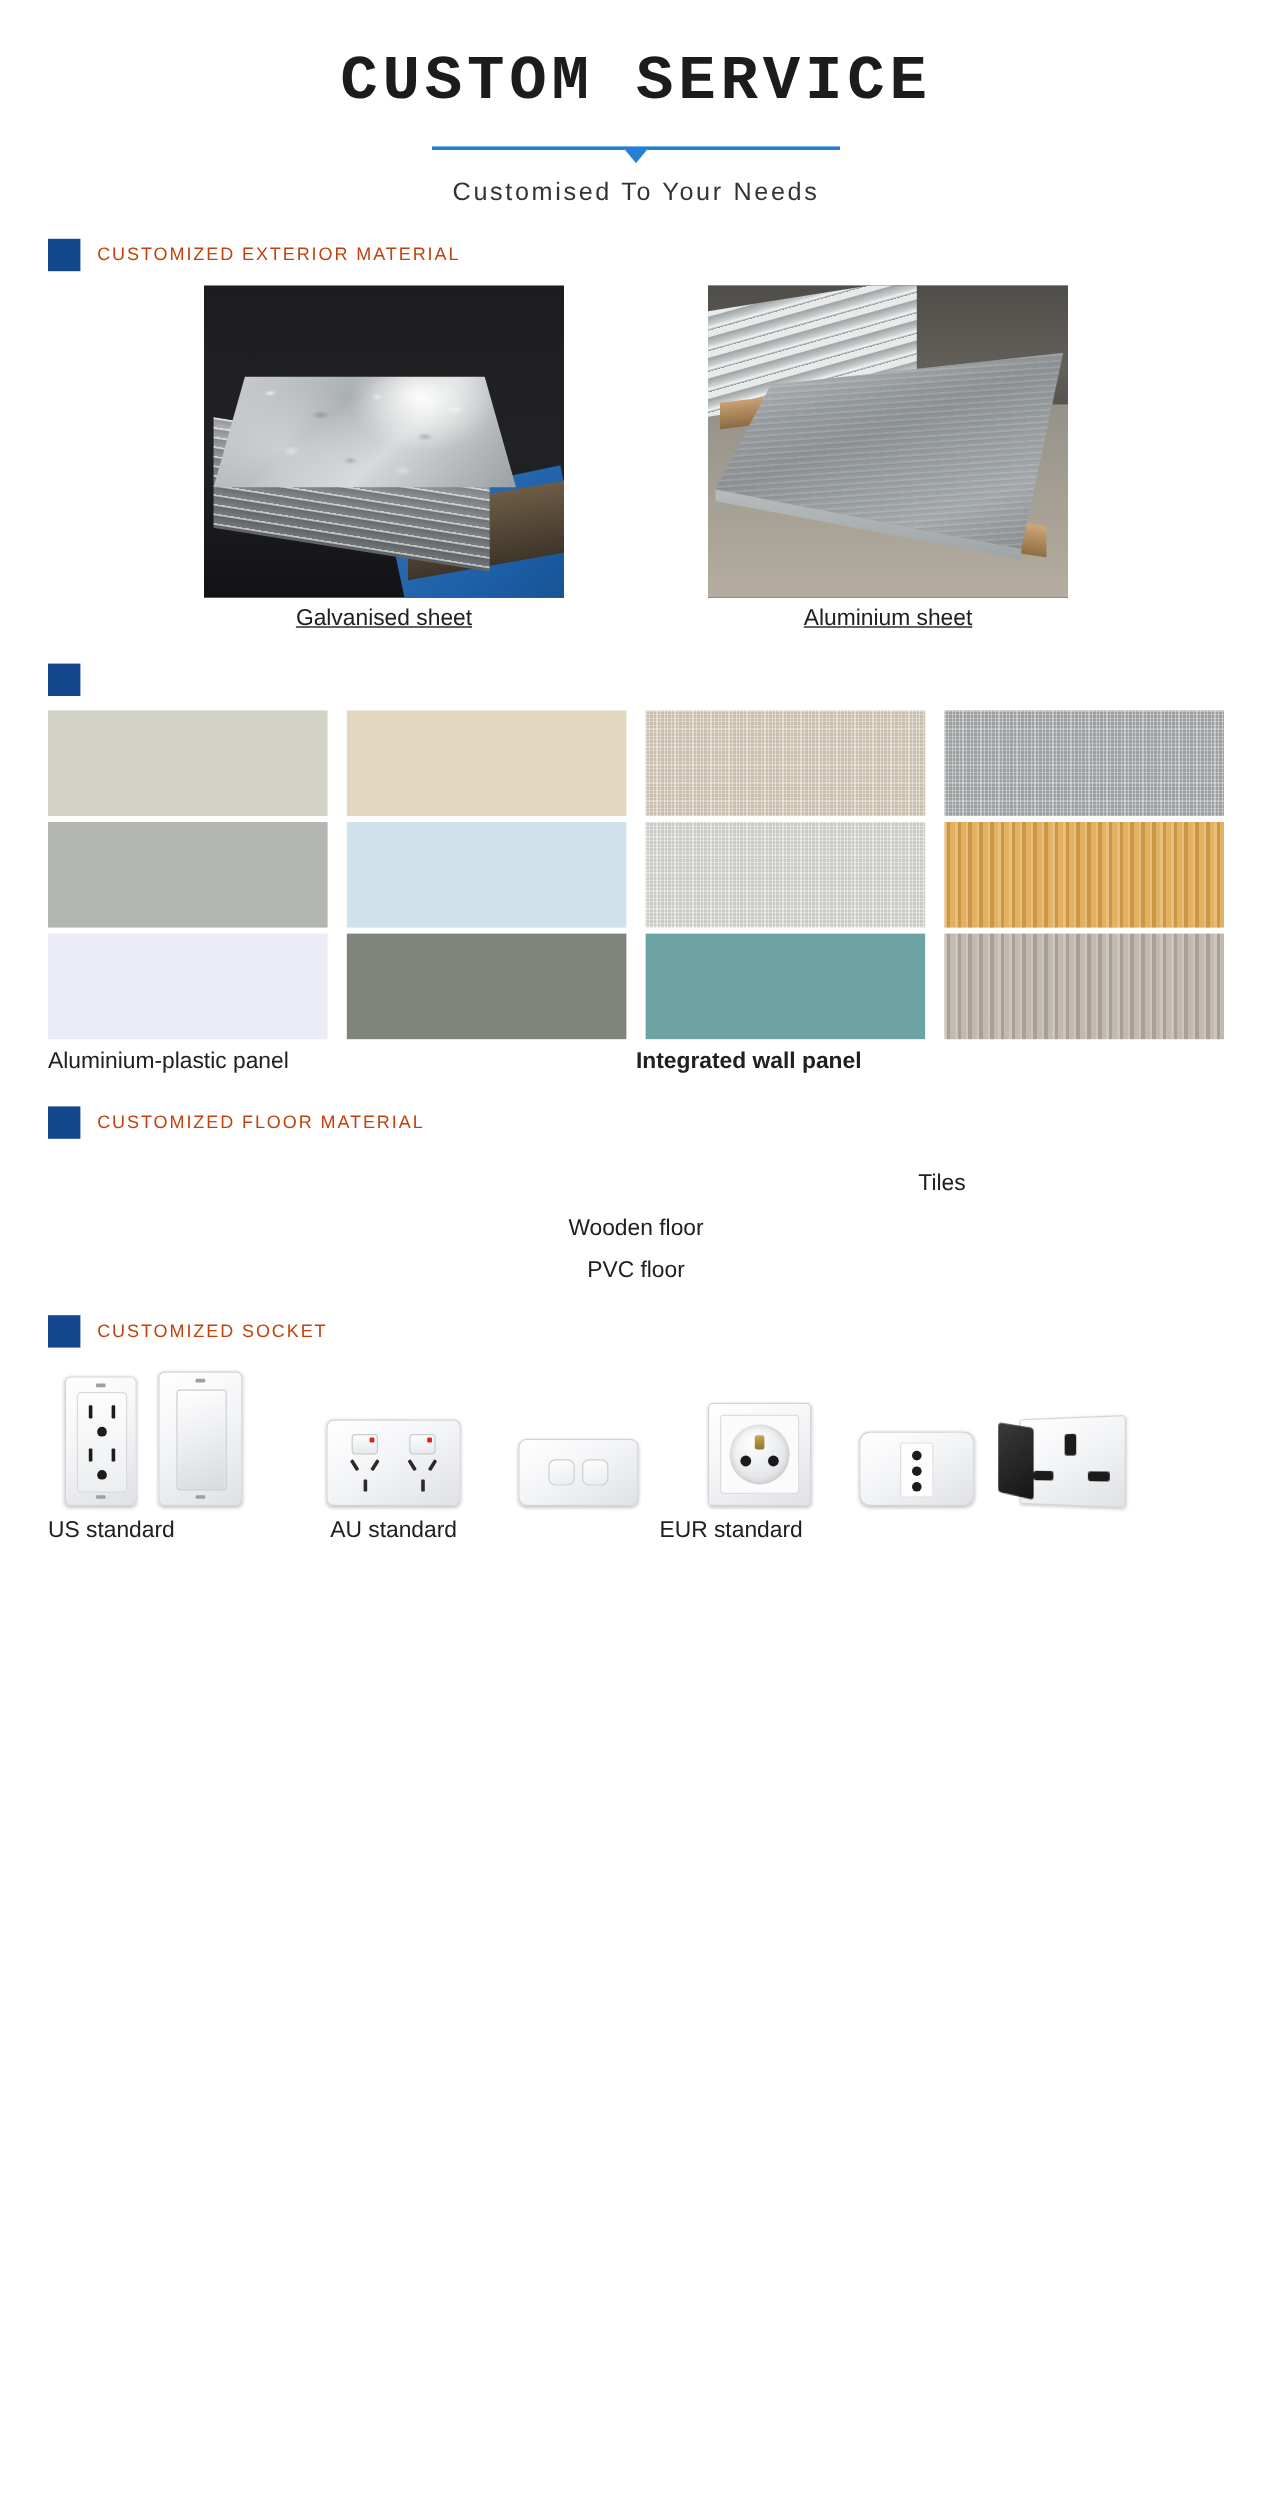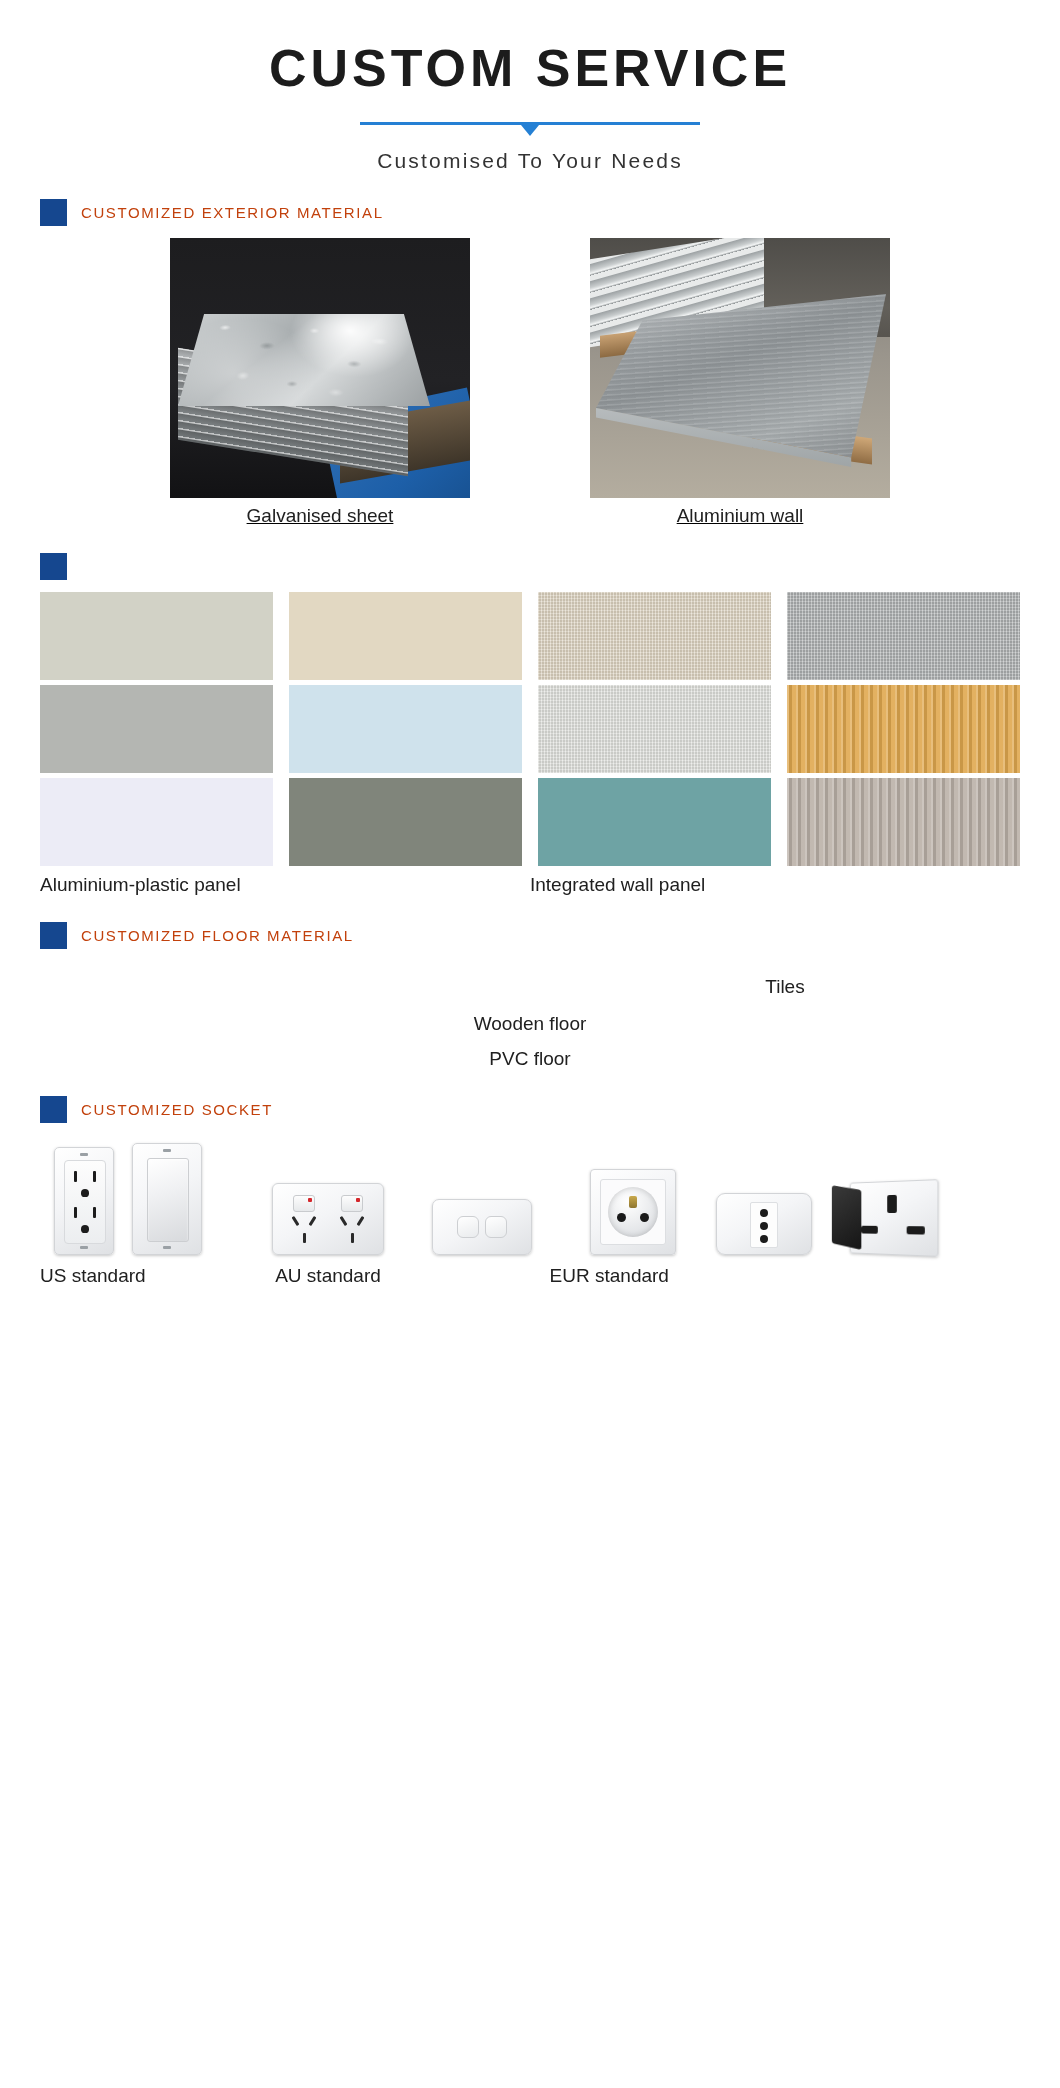--- a/index.html
+++ b/index.html
@@ -10,21 +10,21 @@
   }
   body { width: 1060px; height: 2088px; overflow: hidden; position: relative; }
 
   
   .page-header { padding-top: 40px; text-align: center; }
   .main-title {
     font-size: 52px;
     font-weight: 700;
     letter-spacing: 4px;
     color: #1c1c1c;
-    font-family: Liberation Sans, sans-serif;
+    font-family: Liberation Mono, monospace;
     line-height: 1.1;
   }
   .divider-wrap {
     margin: 22px auto 0;
     width: 340px;
     position: relative;
     height: 16px;
   }
   .divider-line {
     position: absolute;
@@ -316,21 +316,21 @@
   <div class="photo-block">
     <div class="photo">
       <div class="alu-bg"></div>
       <div class="alu-wall"></div>
       <div class="alu-stack"></div>
       <div class="alu-pallet1"></div>
       <div class="alu-pallet2"></div>
       <div class="alu-sheet"></div>
       <div class="alu-edge"></div>
     </div>
-    <div class="caption">Aluminium wall</div>
+    <div class="caption">Aluminium sheet</div>
   </div>
 </div>
 
 <div class="section-head">
   <div class="sq-marker"></div>
 </div>
 
 <div class="wall-panels">
   <div class="wall-col">
     <div class="wall-cell">
@@ -373,21 +373,21 @@
         <div class="swatch" style="background: repeating-linear-gradient(90deg, rgba(255, 255, 255, 0.26) 0px, rgba(255, 255, 255, 0.26) 2px, rgba(0, 0, 0, 0.1) 2px, rgba(0, 0, 0, 0.1) 5px, rgba(255, 255, 255, 0.1) 5px, rgba(255, 255, 255, 0.1) 9px), linear-gradient(rgb(224, 168, 79), rgb(224, 168, 79)); width: 100%; height: 100%;"></div>
       </div>
     <div class="wall-cell">
         <div class="swatch" style="background: repeating-linear-gradient(90deg, rgba(255, 255, 255, 0.26) 0px, rgba(255, 255, 255, 0.26) 2px, rgba(0, 0, 0, 0.1) 2px, rgba(0, 0, 0, 0.1) 5px, rgba(255, 255, 255, 0.1) 5px, rgba(255, 255, 255, 0.1) 9px), linear-gradient(rgb(187, 177, 168), rgb(187, 177, 168)); width: 100%; height: 100%;"></div>
       </div>
   </div>
 </div>
 
 <div class="caption-row" style="padding:0 40px;margin-top:8px;">
   <div class="caption-cell" style="width:50%;">Aluminium-plastic panel</div>
-  <div class="caption-cell" style="width:50%;">Integrated wall panel</div>
+  <div class="caption-cell" style="width:50%;font-weight:bold;">Integrated wall panel</div>
 </div>
 
 <div class="section-head">
   <div class="sq-marker"></div>
   <div class="section-title">CUSTOMIZED FLOOR MATERIAL</div>
 </div>
 
 <div class="floor-section">
   <div class="floor-top">
     <div class="floor-group">

